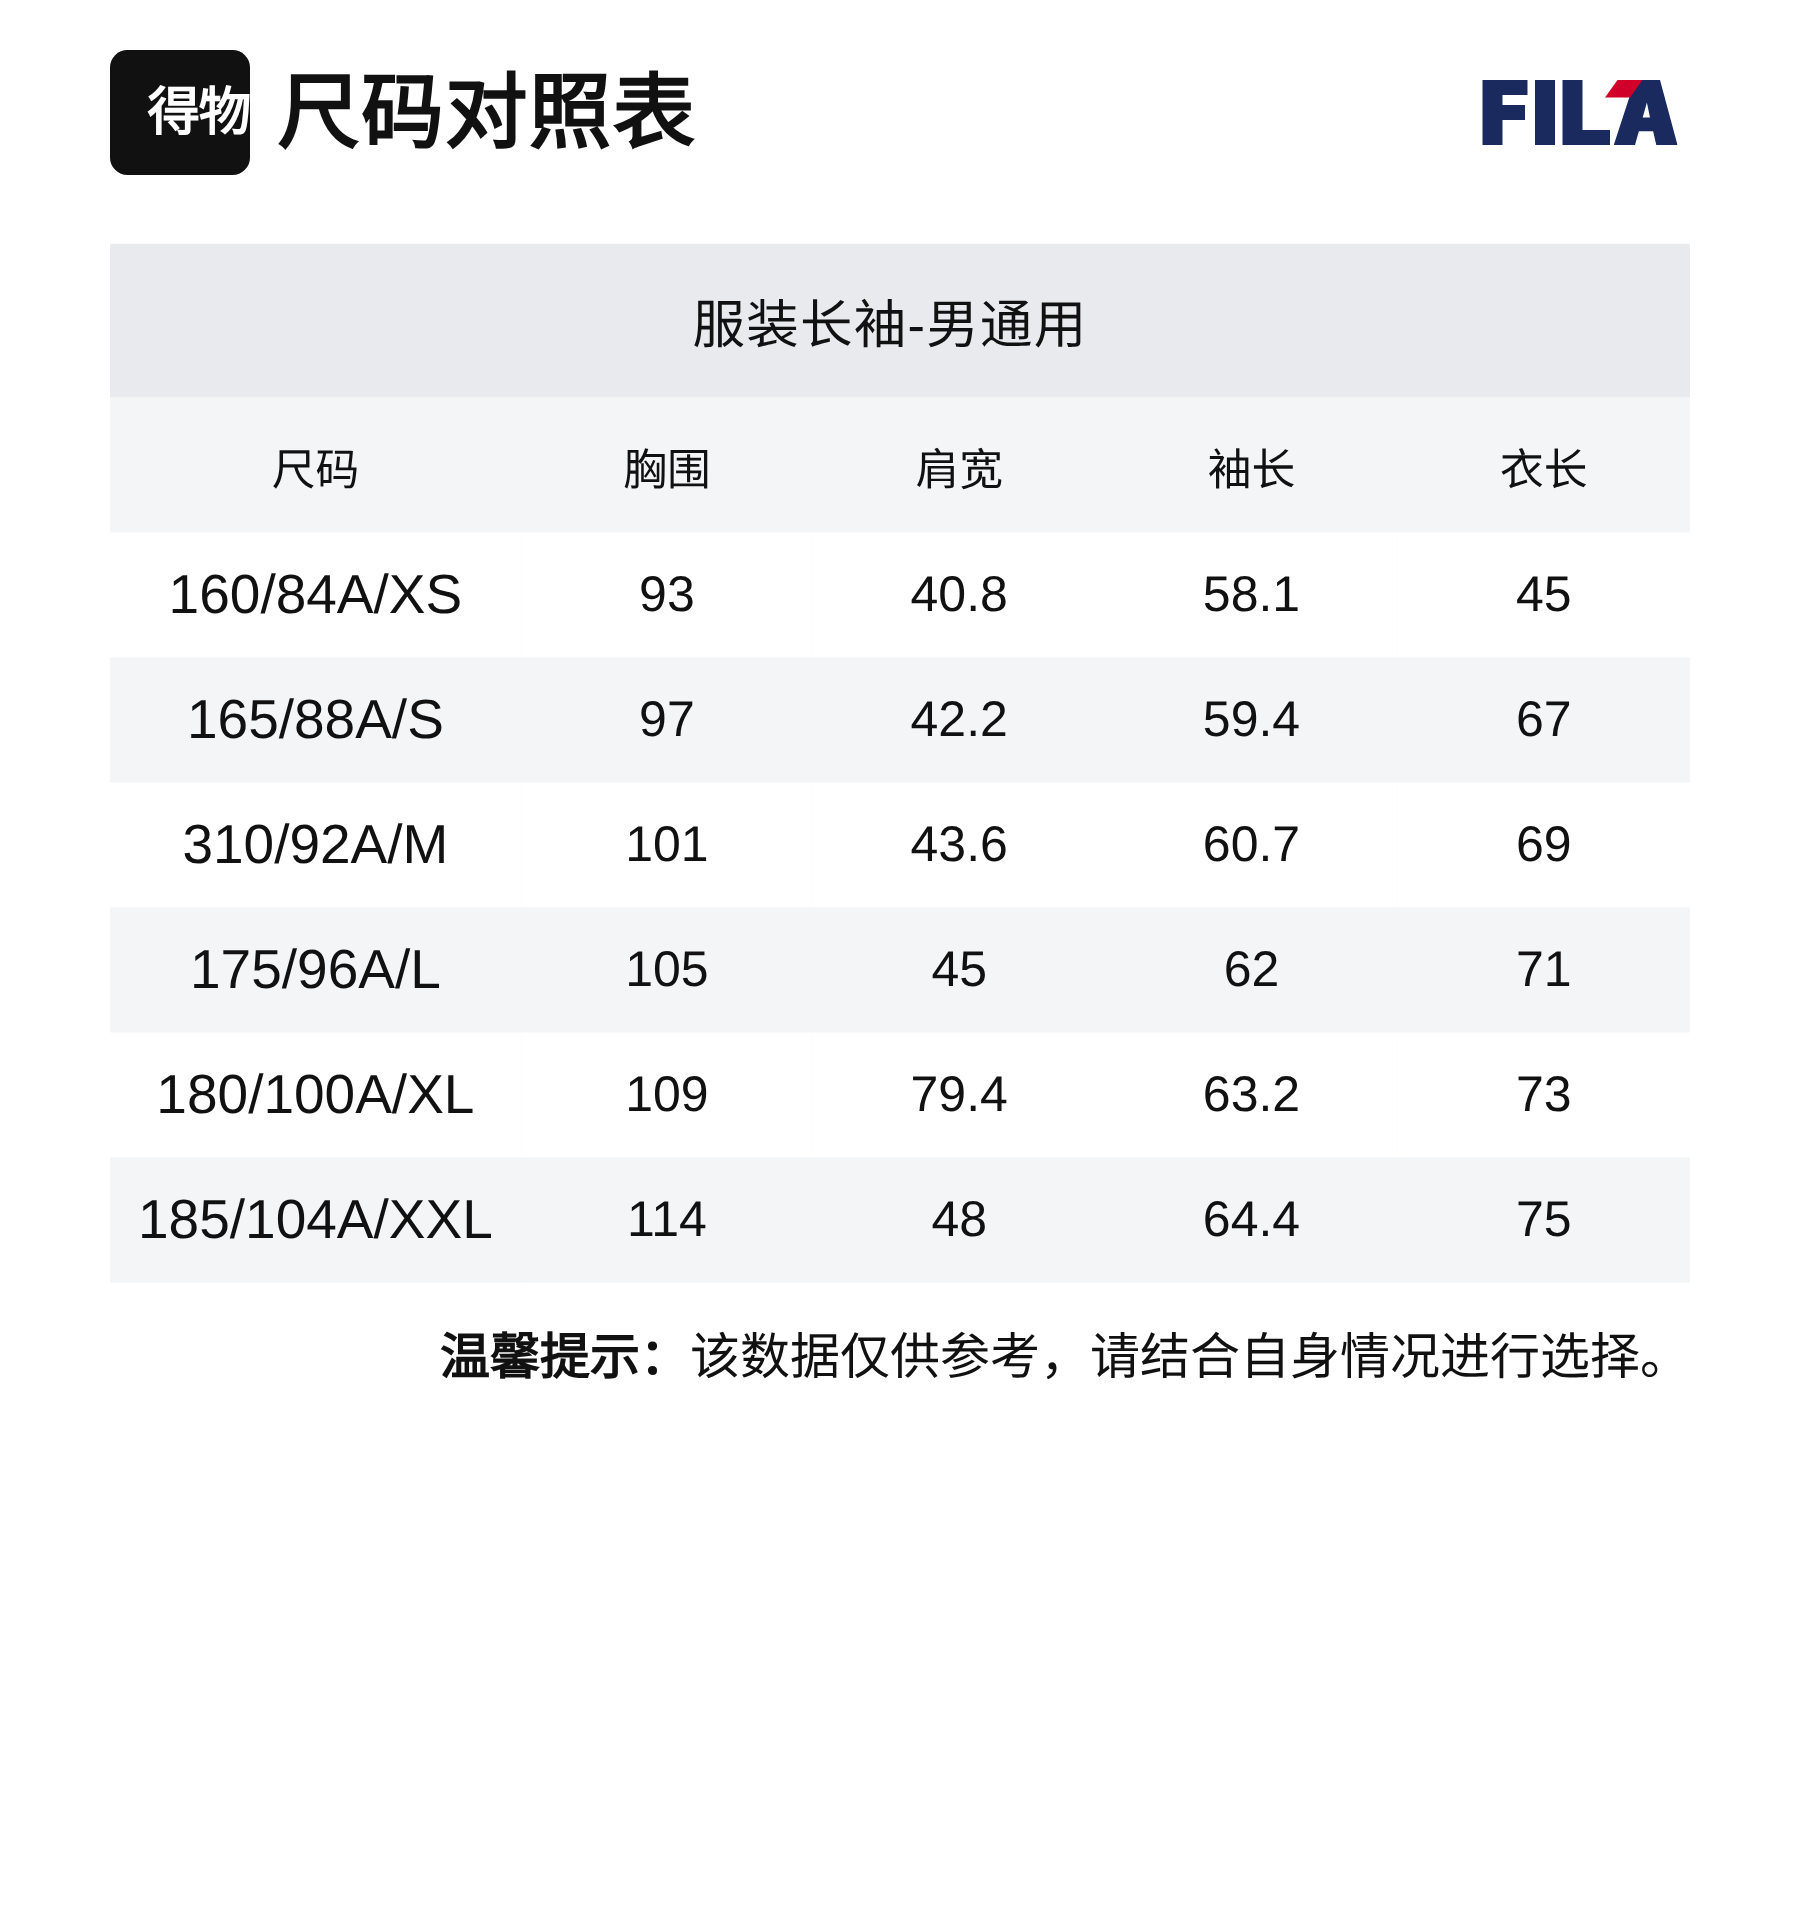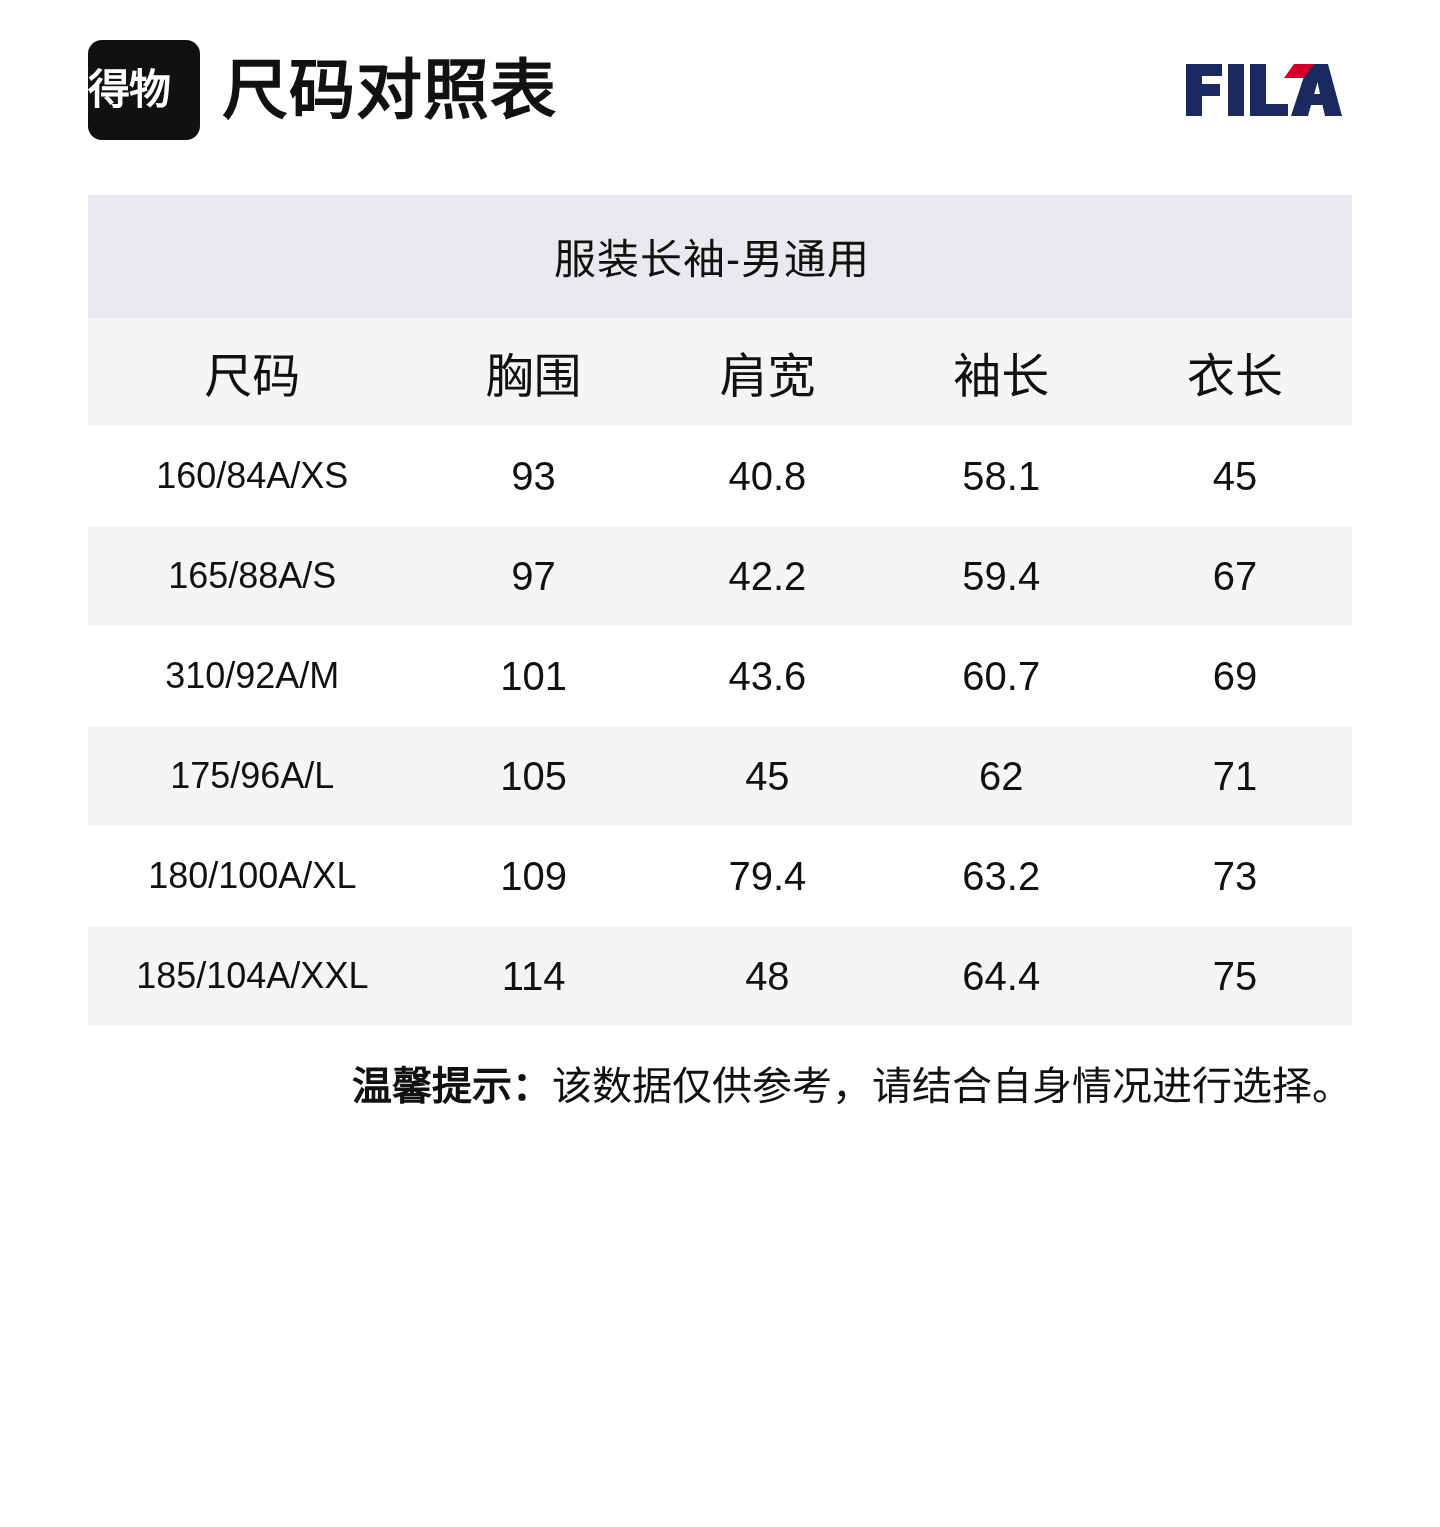--- a/index.html
+++ b/index.html
@@ -29,21 +29,21 @@
     height: 150px;
     box-sizing: border-box;
   }
   .brand-badge {
     width: 112px;
     height: 100px;
     background: #111111;
     border-radius: 14px;
     display: flex;
     align-items: center;
-    justify-content: flex-start;
+    justify-content: flex-end;
     flex: none;
   }
   .brand-badge span {
     color: #ffffff;
     font-size: 42px;
     font-weight: bold;
     letter-spacing: -1px;
     line-height: 1;
   }
   .page-title {
@@ -86,30 +86,30 @@
     font-size: 40px;
     color: #111111;
     font-weight: normal;
     padding: 0;
     height: 100px;
     white-space: nowrap;
   }
   thead th {
     height: 108px;
     background: #f4f5f7;
-    font-size: 48px;
+    font-size: 35px;
   }
   tbody tr:nth-child(odd) td {
     background: #ffffff;
   }
   tbody tr:nth-child(even) td {
     background: #f4f5f7;
   }
   tbody td.size-col {
-    font-size: 36px;
+    font-size: 44px;
   }
   col.c1 { width: 26%; }
   col.c2 { width: 18.5%; }
   col.c3 { width: 18.5%; }
   col.c4 { width: 18.5%; }
   col.c5 { width: 18.5%; }
 
   
   .note {
     margin: 34px 88px 0 88px;

